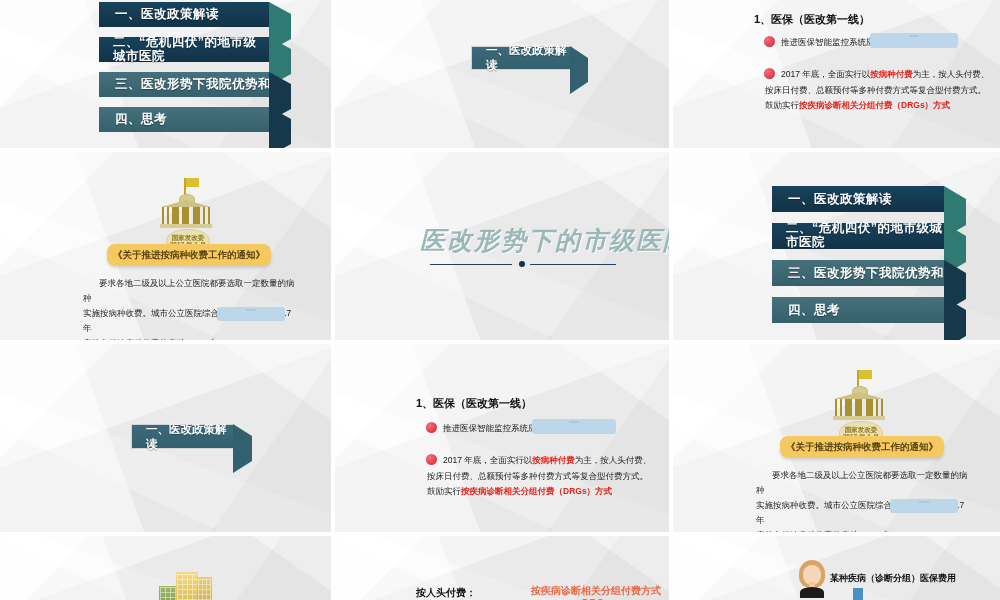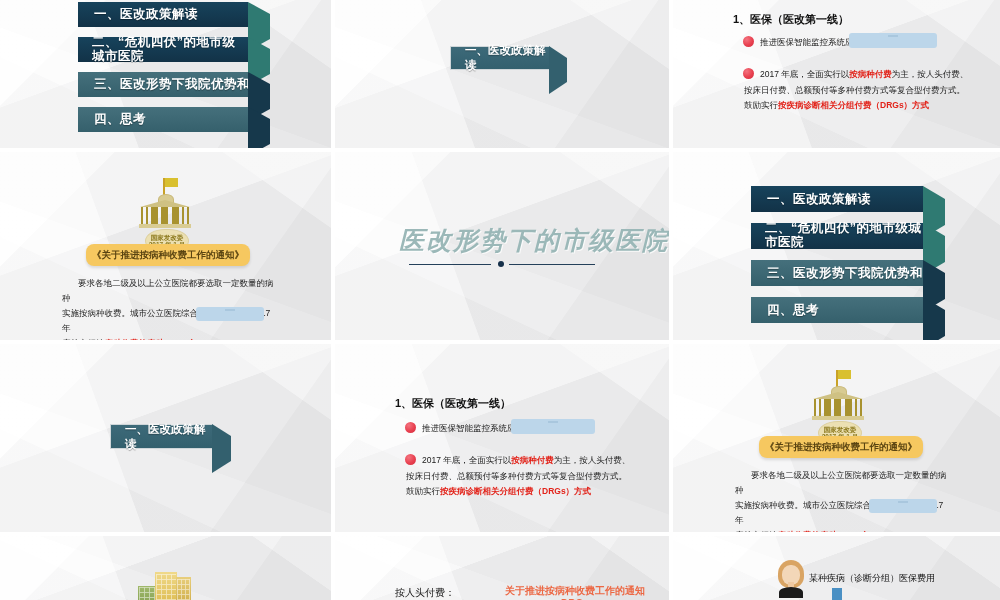--- a/index.html
+++ b/index.html
@@ -27,21 +27,21 @@
       linear-gradient(25deg, rgba(0,0,0,.022) 0 30%, rgba(0,0,0,0) 30.2%),
       linear-gradient(160deg, rgba(255,255,255,.6) 0 40%, rgba(0,0,0,0) 40.2%);
   }
   .slide::after{
     background:
       linear-gradient(305deg, rgba(0,0,0,.028) 0 26%, rgba(0,0,0,0) 26.2%),
       linear-gradient(70deg, rgba(255,255,255,.5) 0 36%, rgba(0,0,0,0) 36.2%),
       linear-gradient(200deg, rgba(0,0,0,.018) 0 55%, rgba(0,0,0,0) 55.2%);
     opacity:.9;
   }
-  .inner{position:relative;z-index:3;width:100%;height:100%;}
+  .inner{position:relative;z-index:3;width:100%;height:100%;margin-left:21px;}
 
   
   .navlist{position:absolute;}
   .navbar{
     position:relative;display:flex;align-items:center;
     box-sizing:border-box;
     color:#ffffff;font-weight:bold;letter-spacing:.5px;
     text-shadow:0 1px 1px rgba(0,0,0,.35);
   }
   .navbar .tip{
@@ -97,21 +97,21 @@
   .ruledot{position:absolute;width:6px;height:6px;border-radius:50%;background:#16304a;}
 
   
   .bldg{position:absolute;}
   .bldg .b1{position:absolute;background:linear-gradient(180deg,#9fb86a,#7f9a4c);}
   .bldg .b2{position:absolute;background:linear-gradient(180deg,#f0d98a,#d8b544);}
   .bldg .b3{position:absolute;background:linear-gradient(180deg,#e8ce7c,#c8a53c);}
   .bldg .win{position:absolute;opacity:.55;
     background-image:linear-gradient(rgba(255,255,255,.85) 1px,transparent 1px),
                      linear-gradient(90deg,rgba(255,255,255,.85) 1px,transparent 1px);}
-  .lbltxt{position:absolute;font-weight:normal;color:#111;}
+  .lbltxt{position:absolute;font-weight:bold;color:#111;}
   .orange{position:absolute;color:#ec6844;font-weight:bold;text-align:center;line-height:1.3;}
   .avatar{position:absolute;}
   .av-hair{position:absolute;background:#d9a463;border-radius:50% 50% 42% 42%;}
   .av-face{position:absolute;background:#f3d7b8;border-radius:46%;}
   .av-neck{position:absolute;background:#efc9a2;}
   .av-body{position:absolute;background:#1b1b1b;border-radius:50% 50% 0 0;}
   .arrowdown{position:absolute;color:#4a90c4;}
 </style>
 </head>
 <body>
@@ -337,21 +337,21 @@
         <div class="b3" style="left:38px;top:5px;width:15px;height:35px;"></div>
         <div class="win" style="left:39px;top:7px;width:13px;height:31px;background-size:4px 5px;"></div>
       </div>
     </div>
   </div>
 
   <div class="slide">
     <div class="inner">
       <div class="lbltxt" style="left:60px;top:50px;font-size:10px;">按人头付费：</div>
       <div class="orange" style="left:160px;top:48px;width:160px;font-size:10px;">
-        <div>关于推进按病种收费工作的通知</div>
+        <div>按疾病诊断相关分组付费方式</div>
         <div>（DRGs）</div>
       </div>
     </div>
   </div>
 
   <div class="slide">
     <div class="inner">
       <div class="avatar" style="left:104px;top:24px;width:28px;height:36px;">
         <div class="av-hair" style="left:1px;top:0;width:26px;height:28px;"></div>
         <div class="av-face" style="left:5px;top:5px;width:18px;height:20px;"></div>

